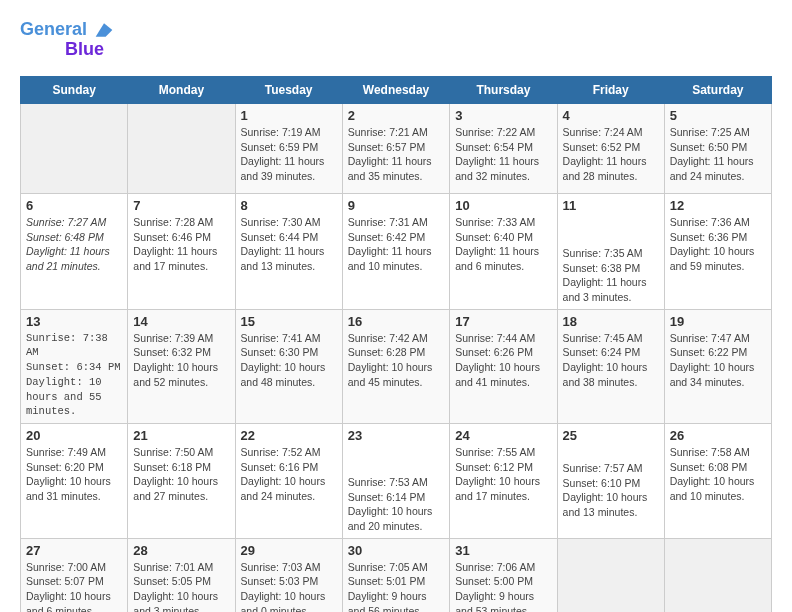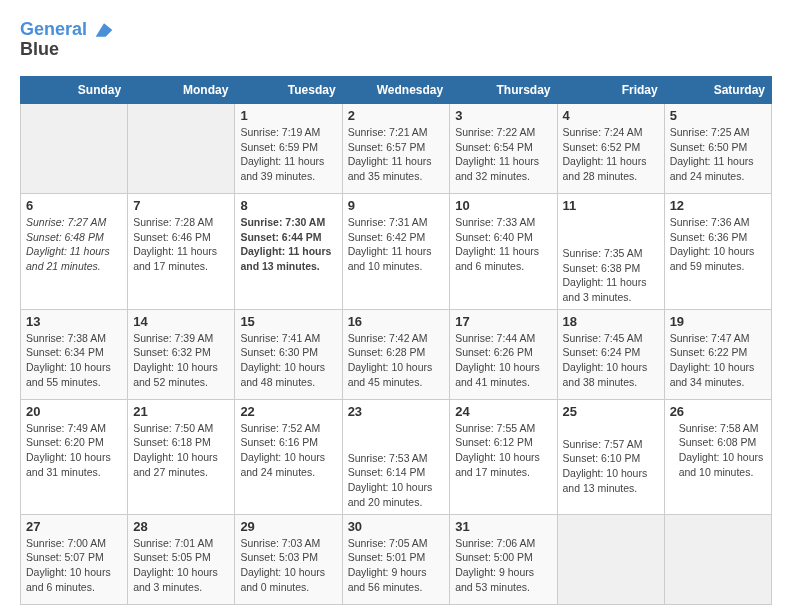--- a/index.html
+++ b/index.html
@@ -47,21 +47,21 @@
       color: #555;
     }
     table {
       width: 100%;
       border-collapse: collapse;
       font-size: 11px;
     }
     thead th {
       background-color: #2e6da4;
       color: #fff;
-      text-align: right;
+      text-align: center;
       padding: 6px 6px;
       font-size: 12px;
       border: 1px solid #2e6da4;
     }
     tbody td {
       border: 1px solid #ccc;
       vertical-align: top;
       padding: 4px 5px;
       height: 90px;
       width: 108px;
@@ -91,21 +91,21 @@
 
 <div class="header">
   <div class="logo">
     <div>
       <div class="logo-text">
         <span>General</span>
         <svg class="logo-icon" viewBox="0 0 24 24" fill="#4a90d9" style="display:inline-block;vertical-align:middle;">
           <path d="M2 20 L12 4 L22 12 L14 20 Z"></path>
         </svg>
       </div>
-      <div class="logo-text" style="color:#404040;">Blue</div>
+      <div class="logo-text" style="color:#6d28d9;margin-left:45px;">Blue</div>
     </div>
   </div>
   <div class="title-block">
     <div class="month-title"></div>
     <div class="subtitle"></div>
   </div>
 </div>
 
 <table>
   <thead>
@@ -162,21 +162,21 @@
 Daylight: 11 hours and 21 minutes.</div>
         </td>
         <td>
           <span class="day-num">7</span>
           <div class="day-info" style="white-space: pre-line;">Sunrise: 7:28 AM
 Sunset: 6:46 PM
 Daylight: 11 hours and 17 minutes.</div>
         </td>
         <td>
           <span class="day-num">8</span>
-          <div class="day-info" style="white-space: pre-line; font-weight: bold;">Sunrise: 7:30 AM
+          <div class="day-info" style="white-space: pre-line;">Sunrise: 7:30 AM
 Sunset: 6:44 PM
 Daylight: 11 hours and 13 minutes.</div>
         </td>
         <td>
           <span class="day-num">9</span>
           <div class="day-info" style="white-space: pre-line;">Sunrise: 7:31 AM
 Sunset: 6:42 PM
 Daylight: 11 hours and 10 minutes.</div>
         </td>
         <td>
@@ -194,21 +194,21 @@
         <td>
           <span class="day-num">12</span>
           <div class="day-info" style="white-space: pre-line;">Sunrise: 7:36 AM
 Sunset: 6:36 PM
 Daylight: 10 hours and 59 minutes.</div>
         </td>
       </tr>
       <tr>
         <td>
           <span class="day-num">13</span>
-          <div class="day-info" style="white-space: pre-line;">Sunrise: 7:38 AM
+          <div class="day-info" style="white-space: pre-line; font-family: Liberation Mono, monospace;">Sunrise: 7:38 AM
 Sunset: 6:34 PM
 Daylight: 10 hours and 55 minutes.</div>
         </td>
         <td>
           <span class="day-num">14</span>
           <div class="day-info" style="white-space: pre-line;">Sunrise: 7:39 AM
 Sunset: 6:32 PM
 Daylight: 10 hours and 52 minutes.</div>
         </td>
         <td>
@@ -274,21 +274,21 @@
 Daylight: 10 hours and 17 minutes.</div>
         </td>
         <td>
           <span class="day-num">25</span>
           <div class="day-info" style="white-space: pre-line; margin-top: 18px;">Sunrise: 7:57 AM
 Sunset: 6:10 PM
 Daylight: 10 hours and 13 minutes.</div>
         </td>
         <td>
           <span class="day-num">26</span>
-          <div class="day-info" style="white-space: pre-line; margin-left: 9px;">Sunrise: 7:58 AM
+          <div class="day-info" style="white-space: pre-line;">Sunrise: 7:58 AM
 Sunset: 6:08 PM
 Daylight: 10 hours and 10 minutes.</div>
         </td>
       </tr>
       <tr>
         <td>
           <span class="day-num">27</span>
           <div class="day-info" style="white-space: pre-line;">Sunrise: 7:00 AM
 Sunset: 5:07 PM
 Daylight: 10 hours and 6 minutes.</div>

